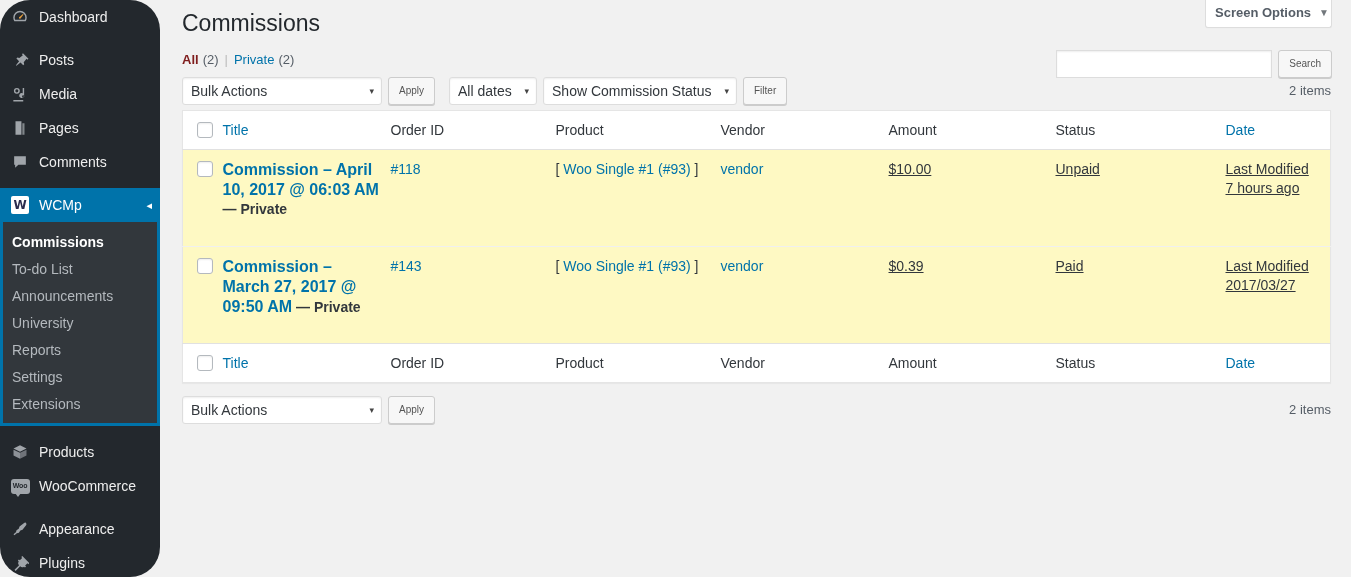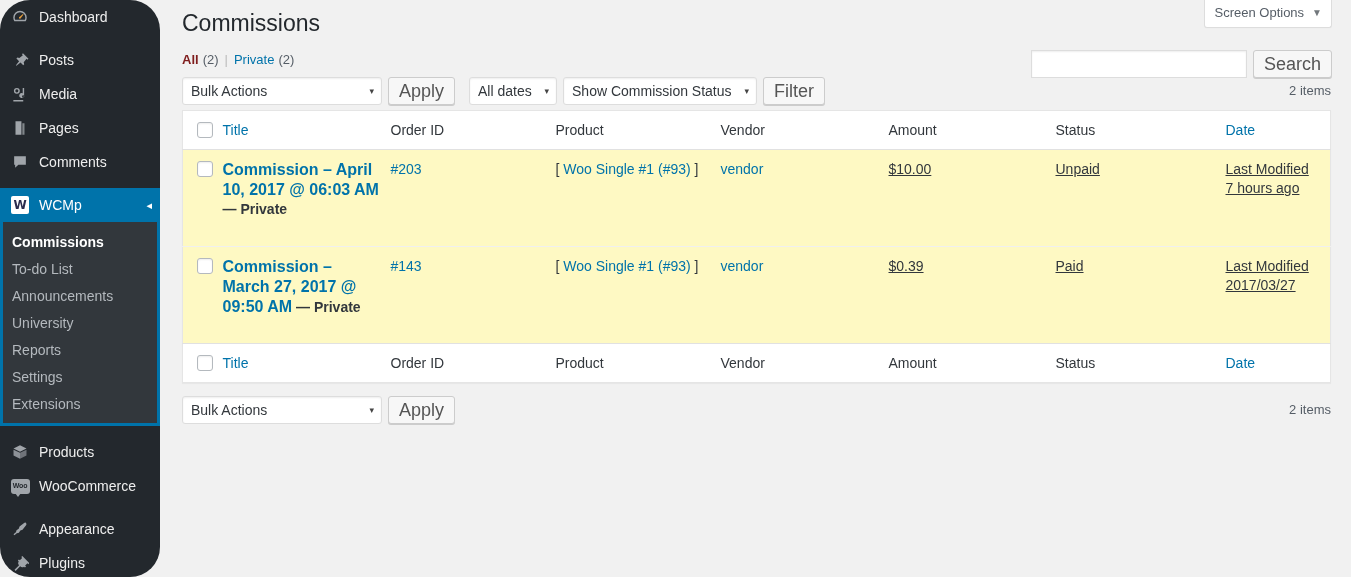--- a/index.html
+++ b/index.html
@@ -125,25 +125,26 @@
     position: absolute;
     top: 0; right: 19px;
     z-index: 5;
   }
   .screen-options-btn {
     display: inline-flex; align-items: center;
     background: #fff;
     border: 1px solid #ddd;
     border-top: none;
     border-radius: 0 0 3px 3px;
-    padding: 5px 9px 6px 9px;
+    padding: 5px 2px 6px 9px;
     font-size: 13px;
     color: #555d66;
     line-height: 16px;
     box-shadow: 0 1px 1px -1px rgba(0,0,0,.1);
+    font-weight: bold;
   }
   .screen-options-btn .caret {
     margin-left: 8px; font-size: 10px; color: #72777c;
     line-height: 1;
   }
 
   h1.page-title {
     font-size: 23px;
     font-weight: 400;
     color: #23282d;
@@ -185,21 +186,21 @@
     font-size: 14px;
     color: #32373c;
     outline: none;
     font-family: "Liberation Sans", sans-serif;
   }
   .btn {
     background: #f7f7f7;
     border: 1px solid #ccc;
     border-radius: 3px;
     color: #555;
-    font-size: 18px;
+    font-size: 10px;
     line-height: 26px;
     height: 28px;
     padding: 0 10px;
     cursor: pointer;
     box-shadow: 0 1px 0 #ccc;
     font-family: "Liberation Sans", sans-serif;
     white-space: nowrap;
   }
   .search-box .btn { margin-left: 6px; }
 
@@ -529,21 +530,21 @@
       <tbody>
         <tr>
           <td class="col-cb">
             <input type="checkbox" class="wp-cb" style="">
           </td>
           <td class="col-title">
             <a class="row-title">Commission – April 10, 2017 @ 06:03 AM</a>
             <span class="post-state">— Private</span>
           </td>
           <td class="col-order">
-            <a>#203</a>
+            <a>#118</a>
           </td>
           <td class="col-product">
             <span class="brk">[</span>
             <a>Woo Single #1 (#93)</a>
             <span class="brk">]</span>
           </td>
           <td class="col-vendor">
             <a>vendor</a>
           </td>
           <td class="col-amount">$10.00</td>

